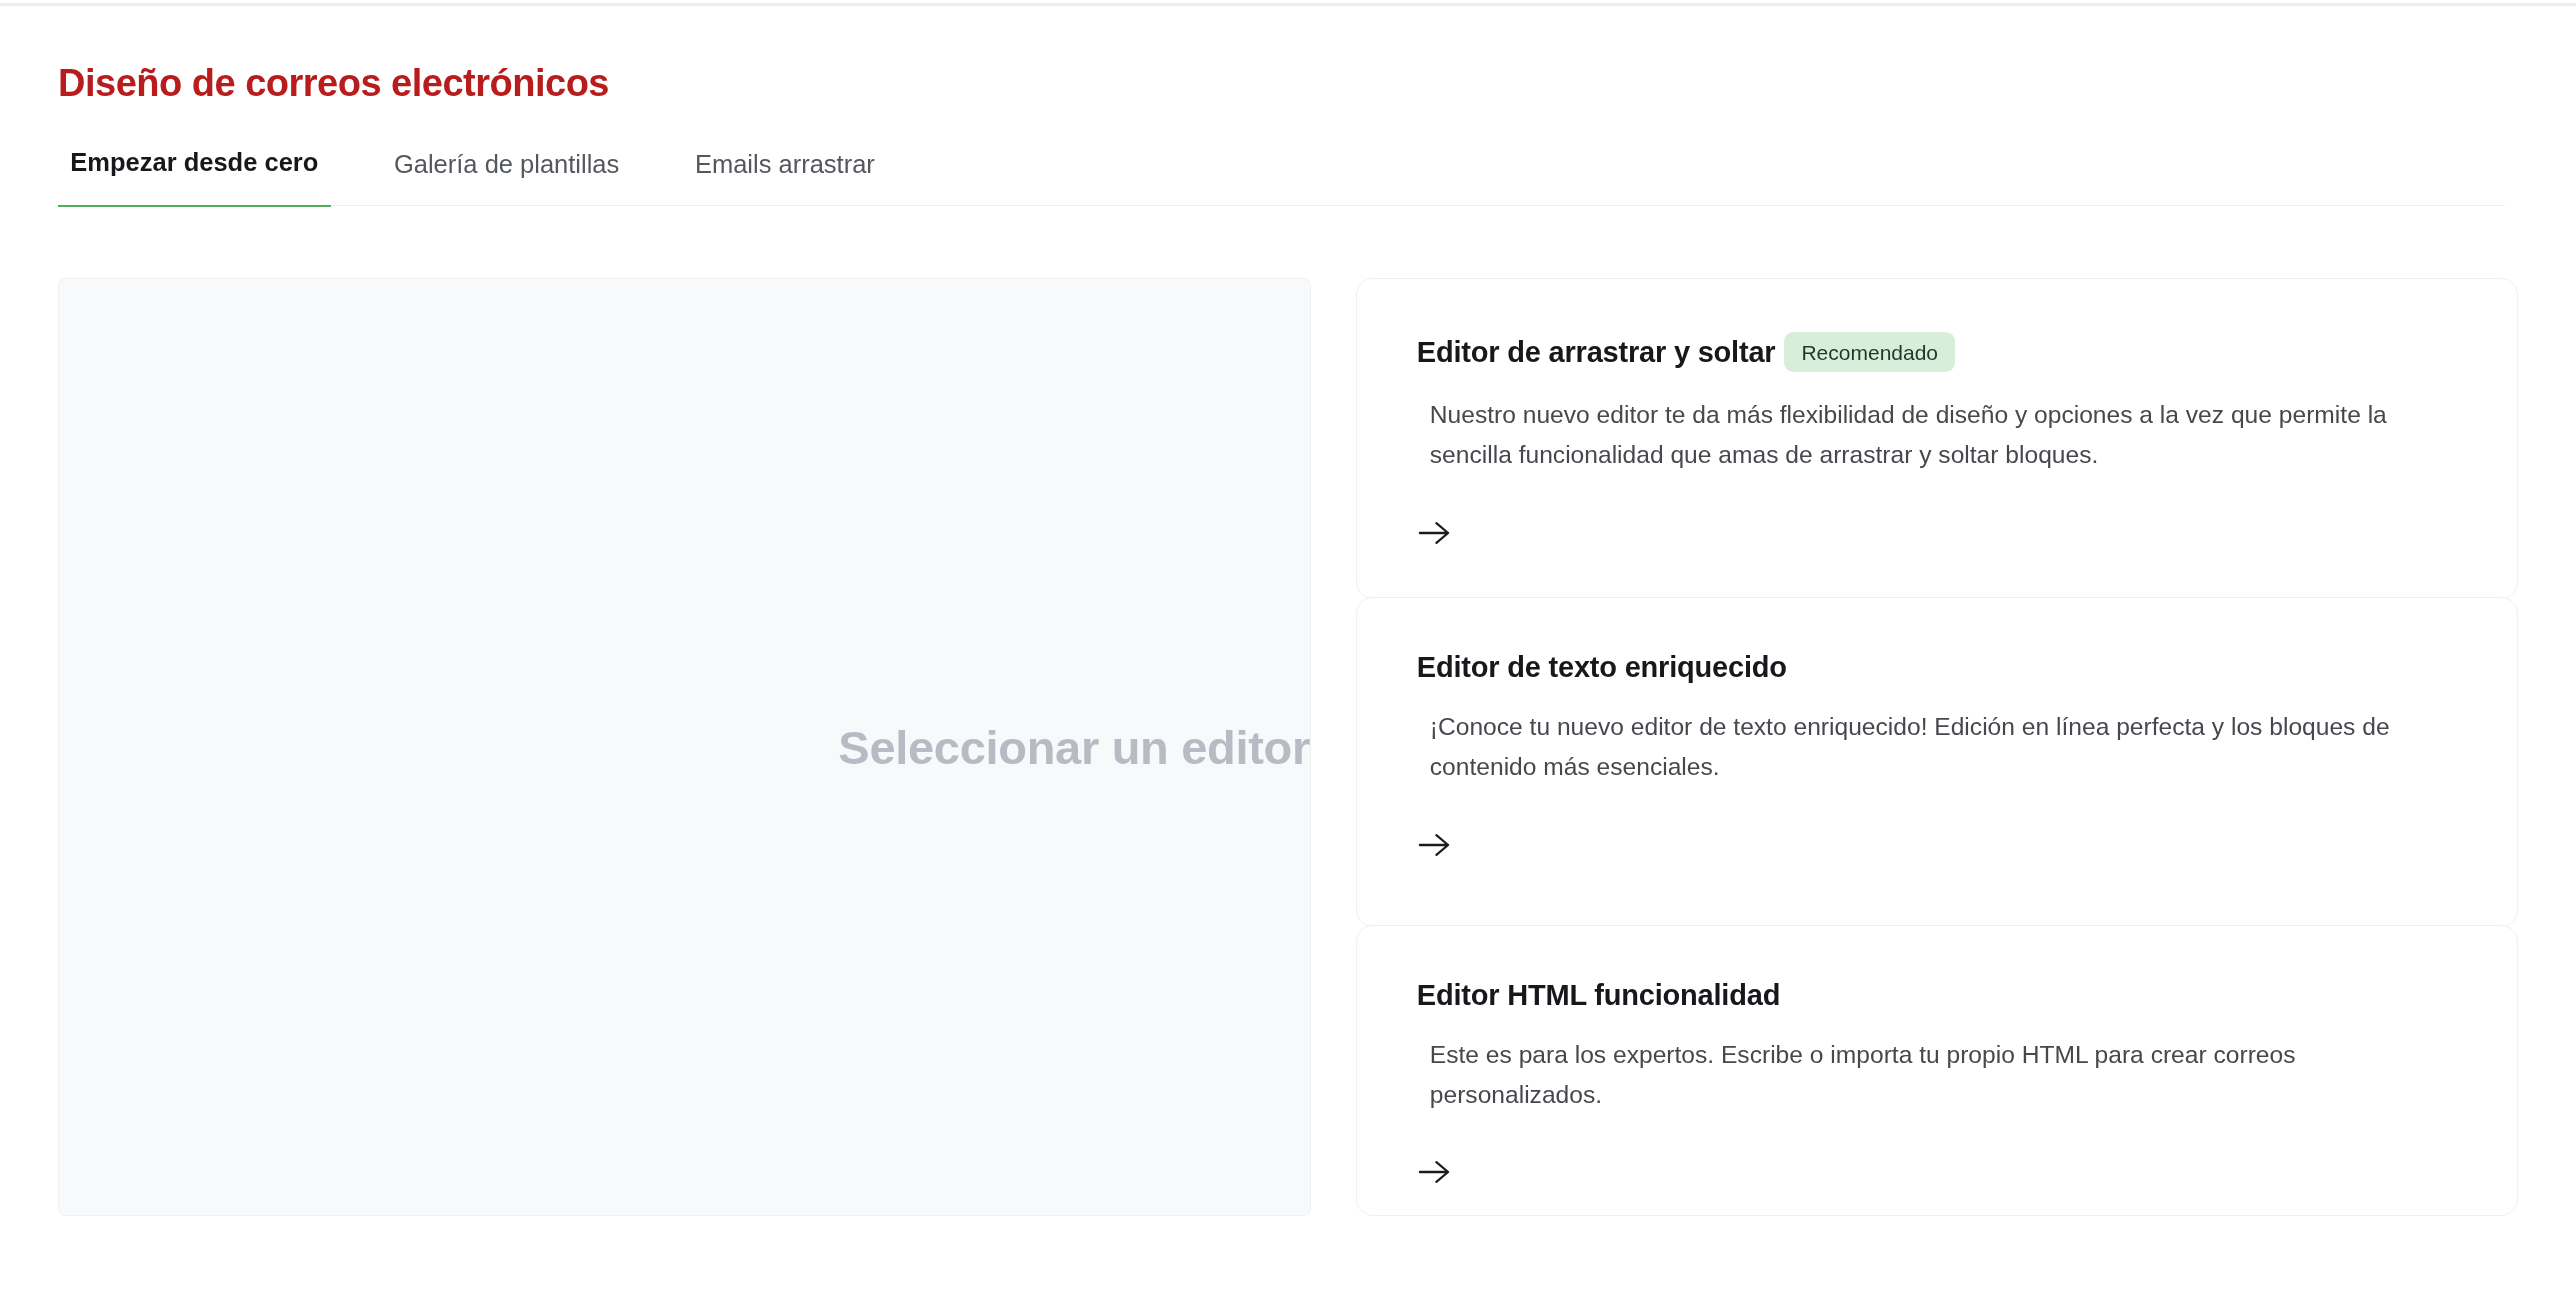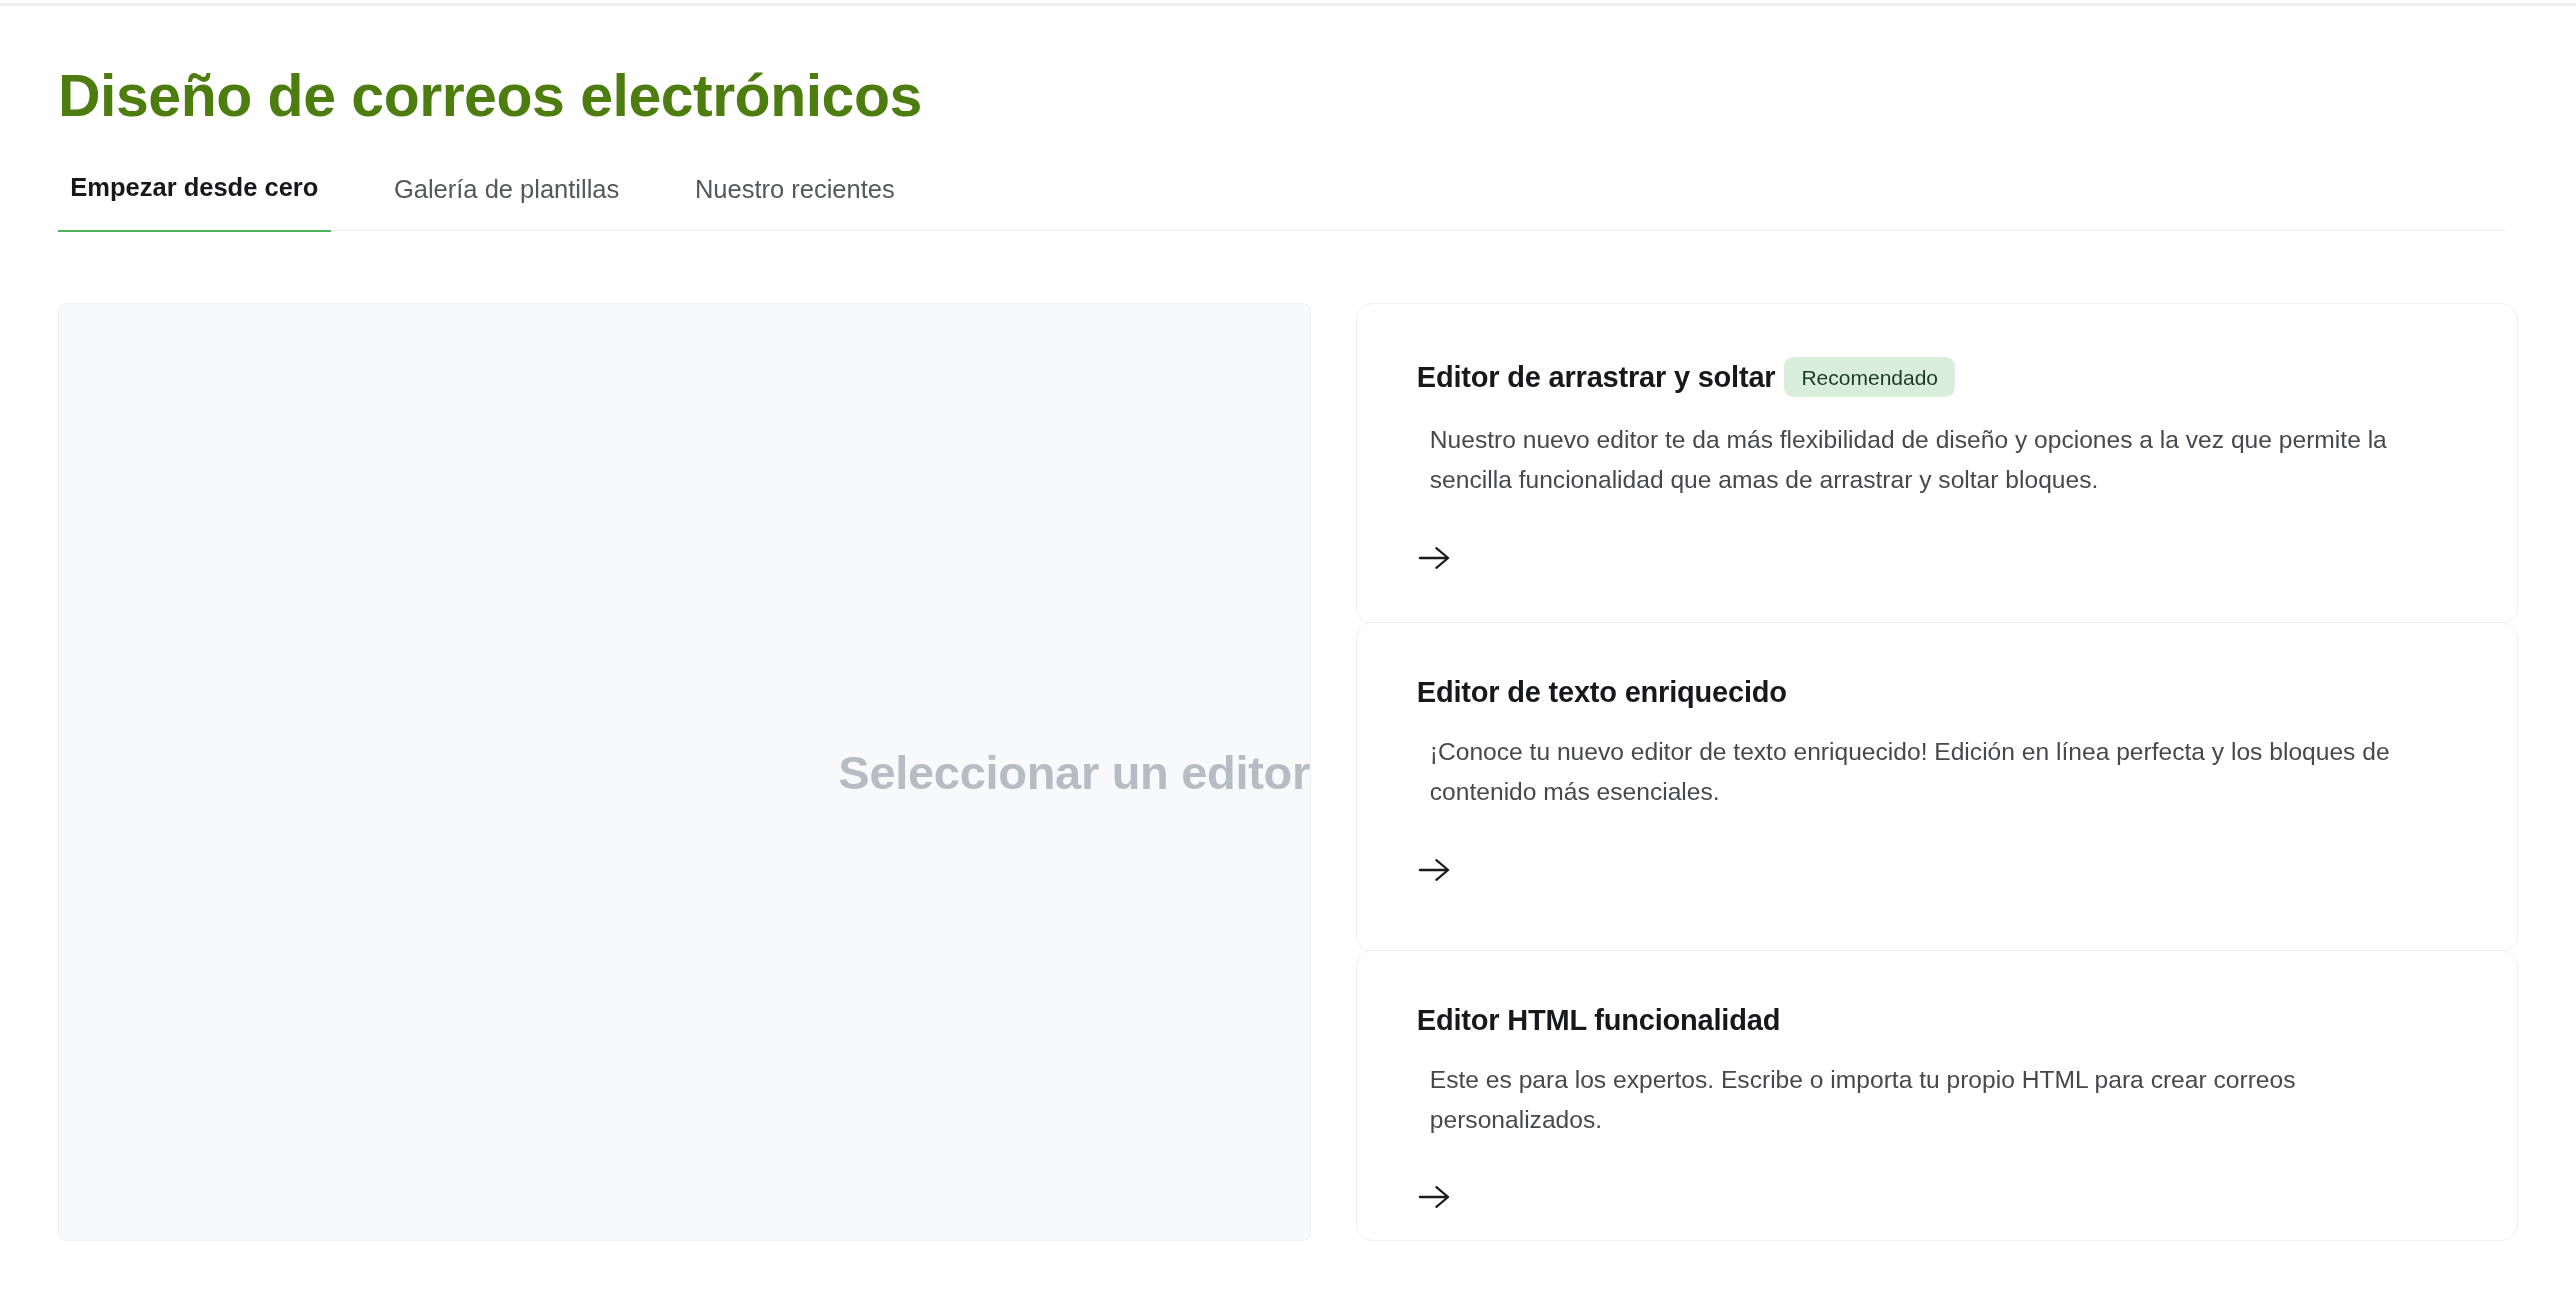--- a/index.html
+++ b/index.html
@@ -18,24 +18,24 @@
     position: absolute;
     top: 2.8px; left: 0;
     width: 100%; height: 2.8px;
     background: #ededee;
   }
 
   .page { padding: 0 58px; }
 
   h1.page-title {
     margin: 62px 0 0;
-    font-size: 59px;
+    font-size: 38px;
     font-weight: 700;
     letter-spacing: -0.5px;
-    color: #4d7c0f;
+    color: #b91c1c;
   }
 
   
   .tabs {
     display: flex;
     align-items: flex-end;
     margin-top: 43px;
     border-bottom: 1.9px solid var(--tab-line, #eeeeef);
     width: 2447px;
     gap: 8px;
@@ -145,21 +145,21 @@
 
 <div class="top-line"></div>
 
 <main class="page">
 
   <h1 class="page-title">Diseño de correos electrónicos</h1>
 
   <nav class="tabs">
     <div class="tab active">Empezar desde cero</div>
     <div class="tab">Galería de plantillas</div>
-    <div class="tab">Nuestro recientes</div>
+    <div class="tab">Emails arrastrar</div>
   </nav>
 
   <section class="content">
 
     <div class="preview-panel">
       <div class="preview-text">Seleccionar un editor</div>
     </div>
 
     <div class="options">
 

